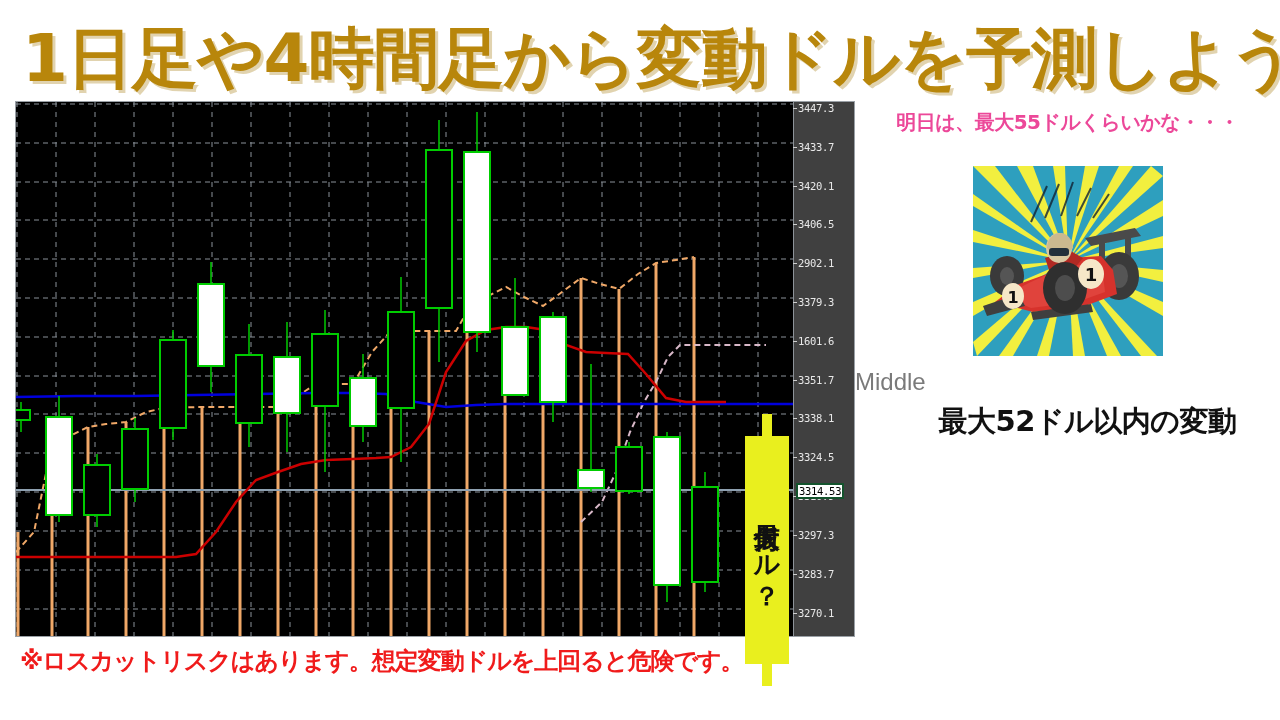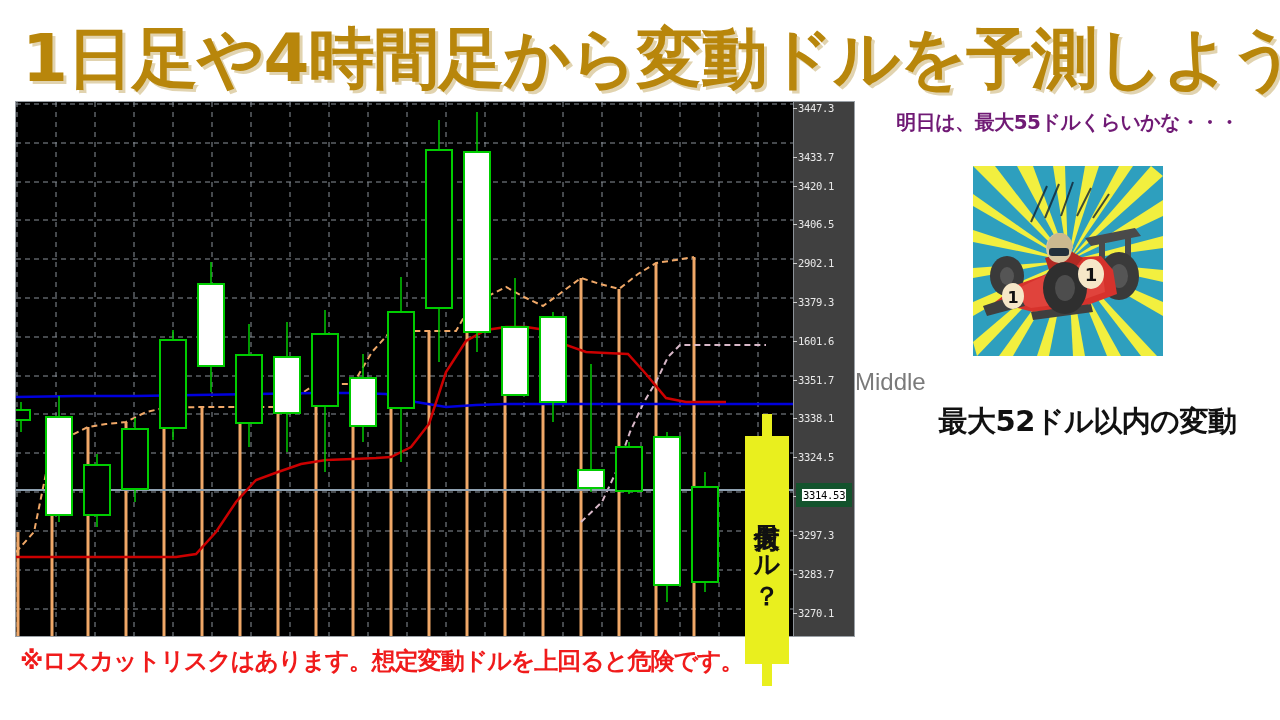--- a/index.html
+++ b/index.html
@@ -37,21 +37,21 @@
   .price-tick{
     position:absolute;left:4px;font-size:10.5px;color:#e8e8e8;
     font-family:"DejaVu Sans Mono","Liberation Mono",monospace;
     white-space:nowrap;letter-spacing:-0.3px;
   }
   .price-tick::before{
     content:"";position:absolute;left:-5px;top:6px;width:4px;height:1px;background:#cfcfcf;
   }
   #current-price{
     position:absolute;left:2px;font-size:10.5px;color:#000;background:#fff;
-    border:6px solid #14532d;padding:0 1px;line-height:12px;
+    border:2px solid #14532d;padding:0 1px;line-height:12px;
     font-family:"DejaVu Sans Mono","Liberation Mono",monospace;
     letter-spacing:-0.3px;z-index:5;
   }
   
   #range-marker{
     position:absolute;left:729px;top:312px;width:44px;height:272px;z-index:6;
   }
   #range-marker .stem{
     position:absolute;left:50%;margin-left:-5px;width:10px;background:#e9ef1e;
   }
@@ -63,21 +63,21 @@
   }
   #range-marker .bar span{
     writing-mode:vertical-rl;text-orientation:upright;
     font-size:26px;font-weight:bold;color:#111;line-height:1.02;
     letter-spacing:1px;
     font-family:"DejaVu Sans","Liberation Sans",sans-serif;
   }
   
   #right-col{position:absolute;left:855px;top:101px;width:425px;height:540px;}
   #forecast-line1,#forecast-line2{
-    text-align:center;font-size:20px;font-weight:bold;color:#701a75;
+    text-align:center;font-size:20px;font-weight:bold;color:#ec4899;
     font-family:"DejaVu Sans","Liberation Sans",sans-serif;white-space:nowrap;
   }
   #forecast-line1{margin-top:8px;letter-spacing:-0.5px;}
   #forecast-line2{margin-top:6px;letter-spacing:-0.5px;}
   #car-wrap{
     width:190px;height:190px;margin:30px auto 0;position:relative;overflow:hidden;
   }
   #car-wrap svg{display:block;}
   #car-label{
     font-size:24px;color:#7a7a7a;margin-top:12px;
@@ -283,21 +283,21 @@
   <div id="range-marker">
     <div class="stem top"></div>
     <div class="bar">
       <span>最大何ドル？</span>
     </div>
     <div class="stem bot"></div>
   </div>
 
   <div id="price-scale">
     <div class="price-tick" style="top:0px">3447.3</div>
-    <div class="price-tick" style="top:49px">3433.7</div>
+    <div class="price-tick" style="top:39px">3433.7</div>
     <div class="price-tick" style="top:78px">3420.1</div>
     <div class="price-tick" style="top:116px">3406.5</div>
     <div class="price-tick" style="top:155px">2902.1</div>
     <div class="price-tick" style="top:194px">3379.3</div>
     <div class="price-tick" style="top:233px">1601.6</div>
     <div class="price-tick" style="top:272px">3351.7</div>
     <div class="price-tick" style="top:310px">3338.1</div>
     <div class="price-tick" style="top:349px">3324.5</div>
     <div class="price-tick" style="top:388px">3310.9</div>
     <div class="price-tick" style="top:427px">3297.3</div>

